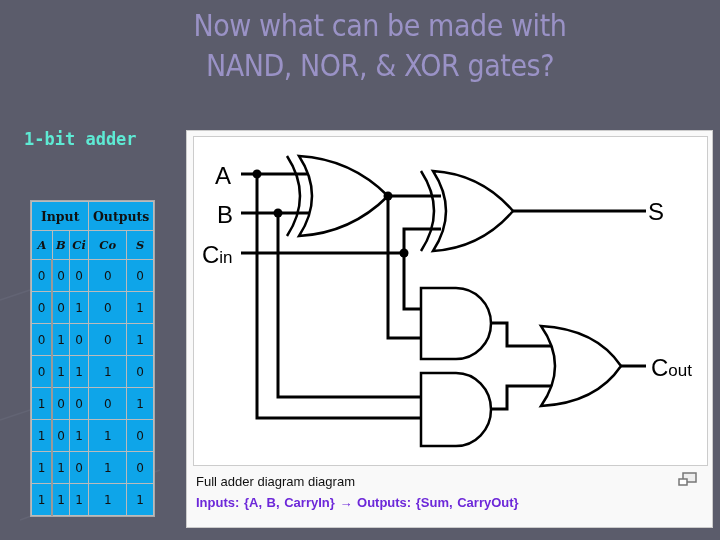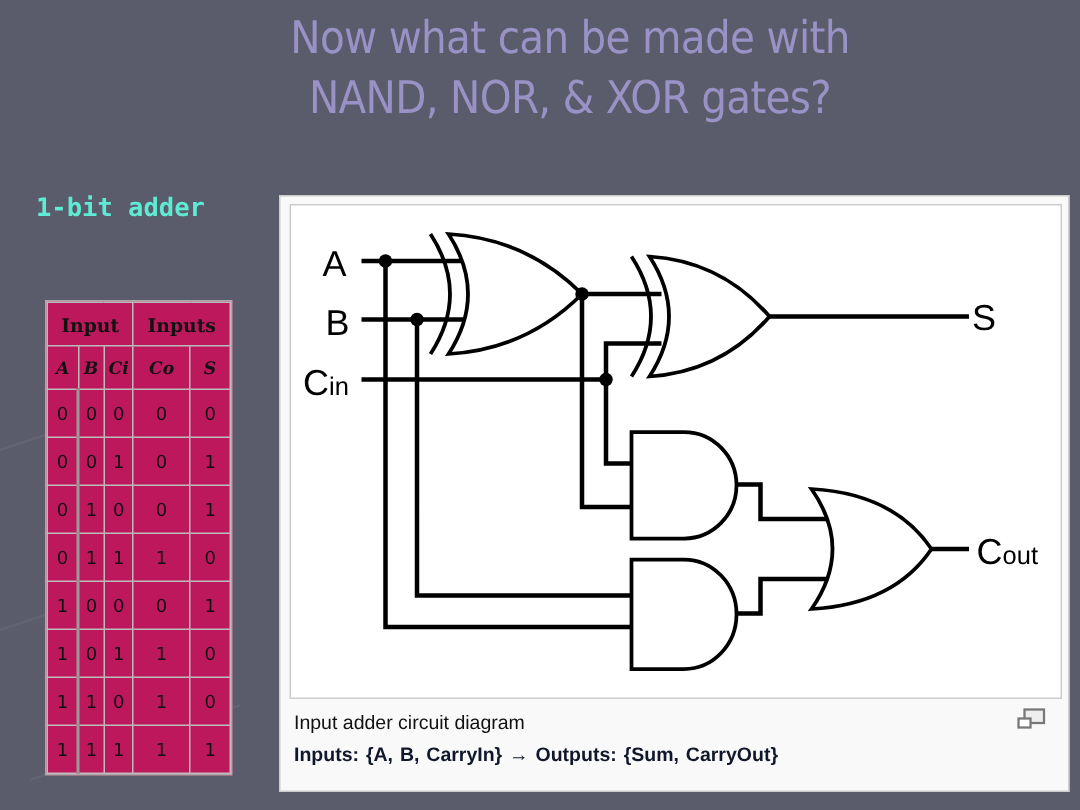--- a/index.html
+++ b/index.html
@@ -15,21 +15,21 @@
     font-family:"DejaVu Sans", sans-serif; font-weight:normal; letter-spacing:-0.5px;
     transform:scaleX(0.9); transform-origin:380px 0;
   }
   .title div { white-space:nowrap; }
   .subtitle {
     position:absolute; left:24px; top:126px; color:#5eead4;
     font-family:"DejaVu Sans Mono", monospace; font-weight:bold; font-size:17px; line-height:26px;
   }
   .truth {
     position:absolute; left:30px; top:200px; width:125px;
-    background:#be185d; border:1px solid #aaa; box-sizing:border-box;
+    background:#0ea5e9; border:1px solid #aaa; box-sizing:border-box;
   }
   .truth table { border-collapse:collapse; width:100%; }
   .truth td, .truth th {
     border:1px solid #bbb; text-align:center; color:#111;
     font-family:"DejaVu Sans", sans-serif; font-size:12px; padding:0; height:31px;
   }
   .truth th.grp { font-family:"DejaVu Serif", serif; font-weight:bold; font-size:12.5px; height:28px; }
   .truth th.var { font-family:"DejaVu Serif", serif; font-style:italic; font-weight:bold; font-size:11.5px; height:28px; }
   .truth td.sep { border-right:2px solid #999; }
   .panel {
@@ -37,21 +37,21 @@
     background:#f9f9f9; border:1px solid #ccc; box-sizing:border-box;
   }
   .diagram {
     position:absolute; left:6px; top:5px; width:515px; height:330px;
     background:#fff; border:1px solid #ccc; box-sizing:border-box;
   }
   .caption1 {
     position:absolute; left:9px; top:343px; font-size:13px; color:#111;
   }
   .caption2 {
-    position:absolute; left:9px; top:364px; font-size:13px; color:#0f172a; font-weight:bold; word-spacing:1px;
+    position:absolute; left:9px; top:364px; font-size:13px; color:#6d28d9; font-weight:bold; word-spacing:1px;
   }
   .enlarge {
     position:absolute; left:490px; top:340px; width:22px; height:16px;
   }
 </style>
 </head>
 <body>
 
 <svg class="bg-deco" viewBox="0 0 720 540">
   <g stroke="#666878" stroke-width="1.5" fill="none" opacity="0.7">
@@ -76,21 +76,21 @@
     <colgroup>
         <col style="width:17%">
         <col style="width:14%">
         <col style="width:16%">
         <col style="width:31%">
         <col style="width:22%">
       </colgroup>
     <tbody>
         <tr>
       <th class="grp" colspan="3">Input</th>
-      <th class="grp" colspan="2">Inputs</th>
+      <th class="grp" colspan="2">Outputs</th>
     </tr>
     <tr>
       <th class="var sep">A</th>
       <th class="var">B</th>
       <th class="var">Ci</th>
       <th class="var">Co</th>
       <th class="var">S</th>
     </tr>
     <tr>
       <td class="sep">0</td>
@@ -197,19 +197,19 @@
       </g>
       <g font-family="Liberation Sans, sans-serif" fill="#000">
         <text x="214" y="183" font-size="24">A</text>
         <text x="216" y="222" font-size="24">B</text>
         <text x="201" y="262" font-size="24"><tspan>C</tspan><tspan font-size="17">in</tspan></text>
         <text x="647" y="219" font-size="24">S</text>
         <text x="650" y="375" font-size="24"><tspan>C</tspan><tspan font-size="17">out</tspan></text>
       </g>
     </svg>
   </div>
-  <div class="caption1">Input adder circuit diagram</div>
+  <div class="caption1">Full adder diagram diagram</div>
   <div class="caption2">Inputs: {A, B, CarryIn} → Outputs: {Sum, CarryOut}</div>
   <svg class="enlarge" viewBox="0 0 22 16">
     <rect x="6" y="2" width="13" height="9" fill="#eee" stroke="#777" stroke-width="1.5"></rect>
     <rect x="2" y="8" width="8" height="6" fill="#fff" stroke="#777" stroke-width="1.5"></rect>
   </svg>
 </div>
 
 </body></html>

